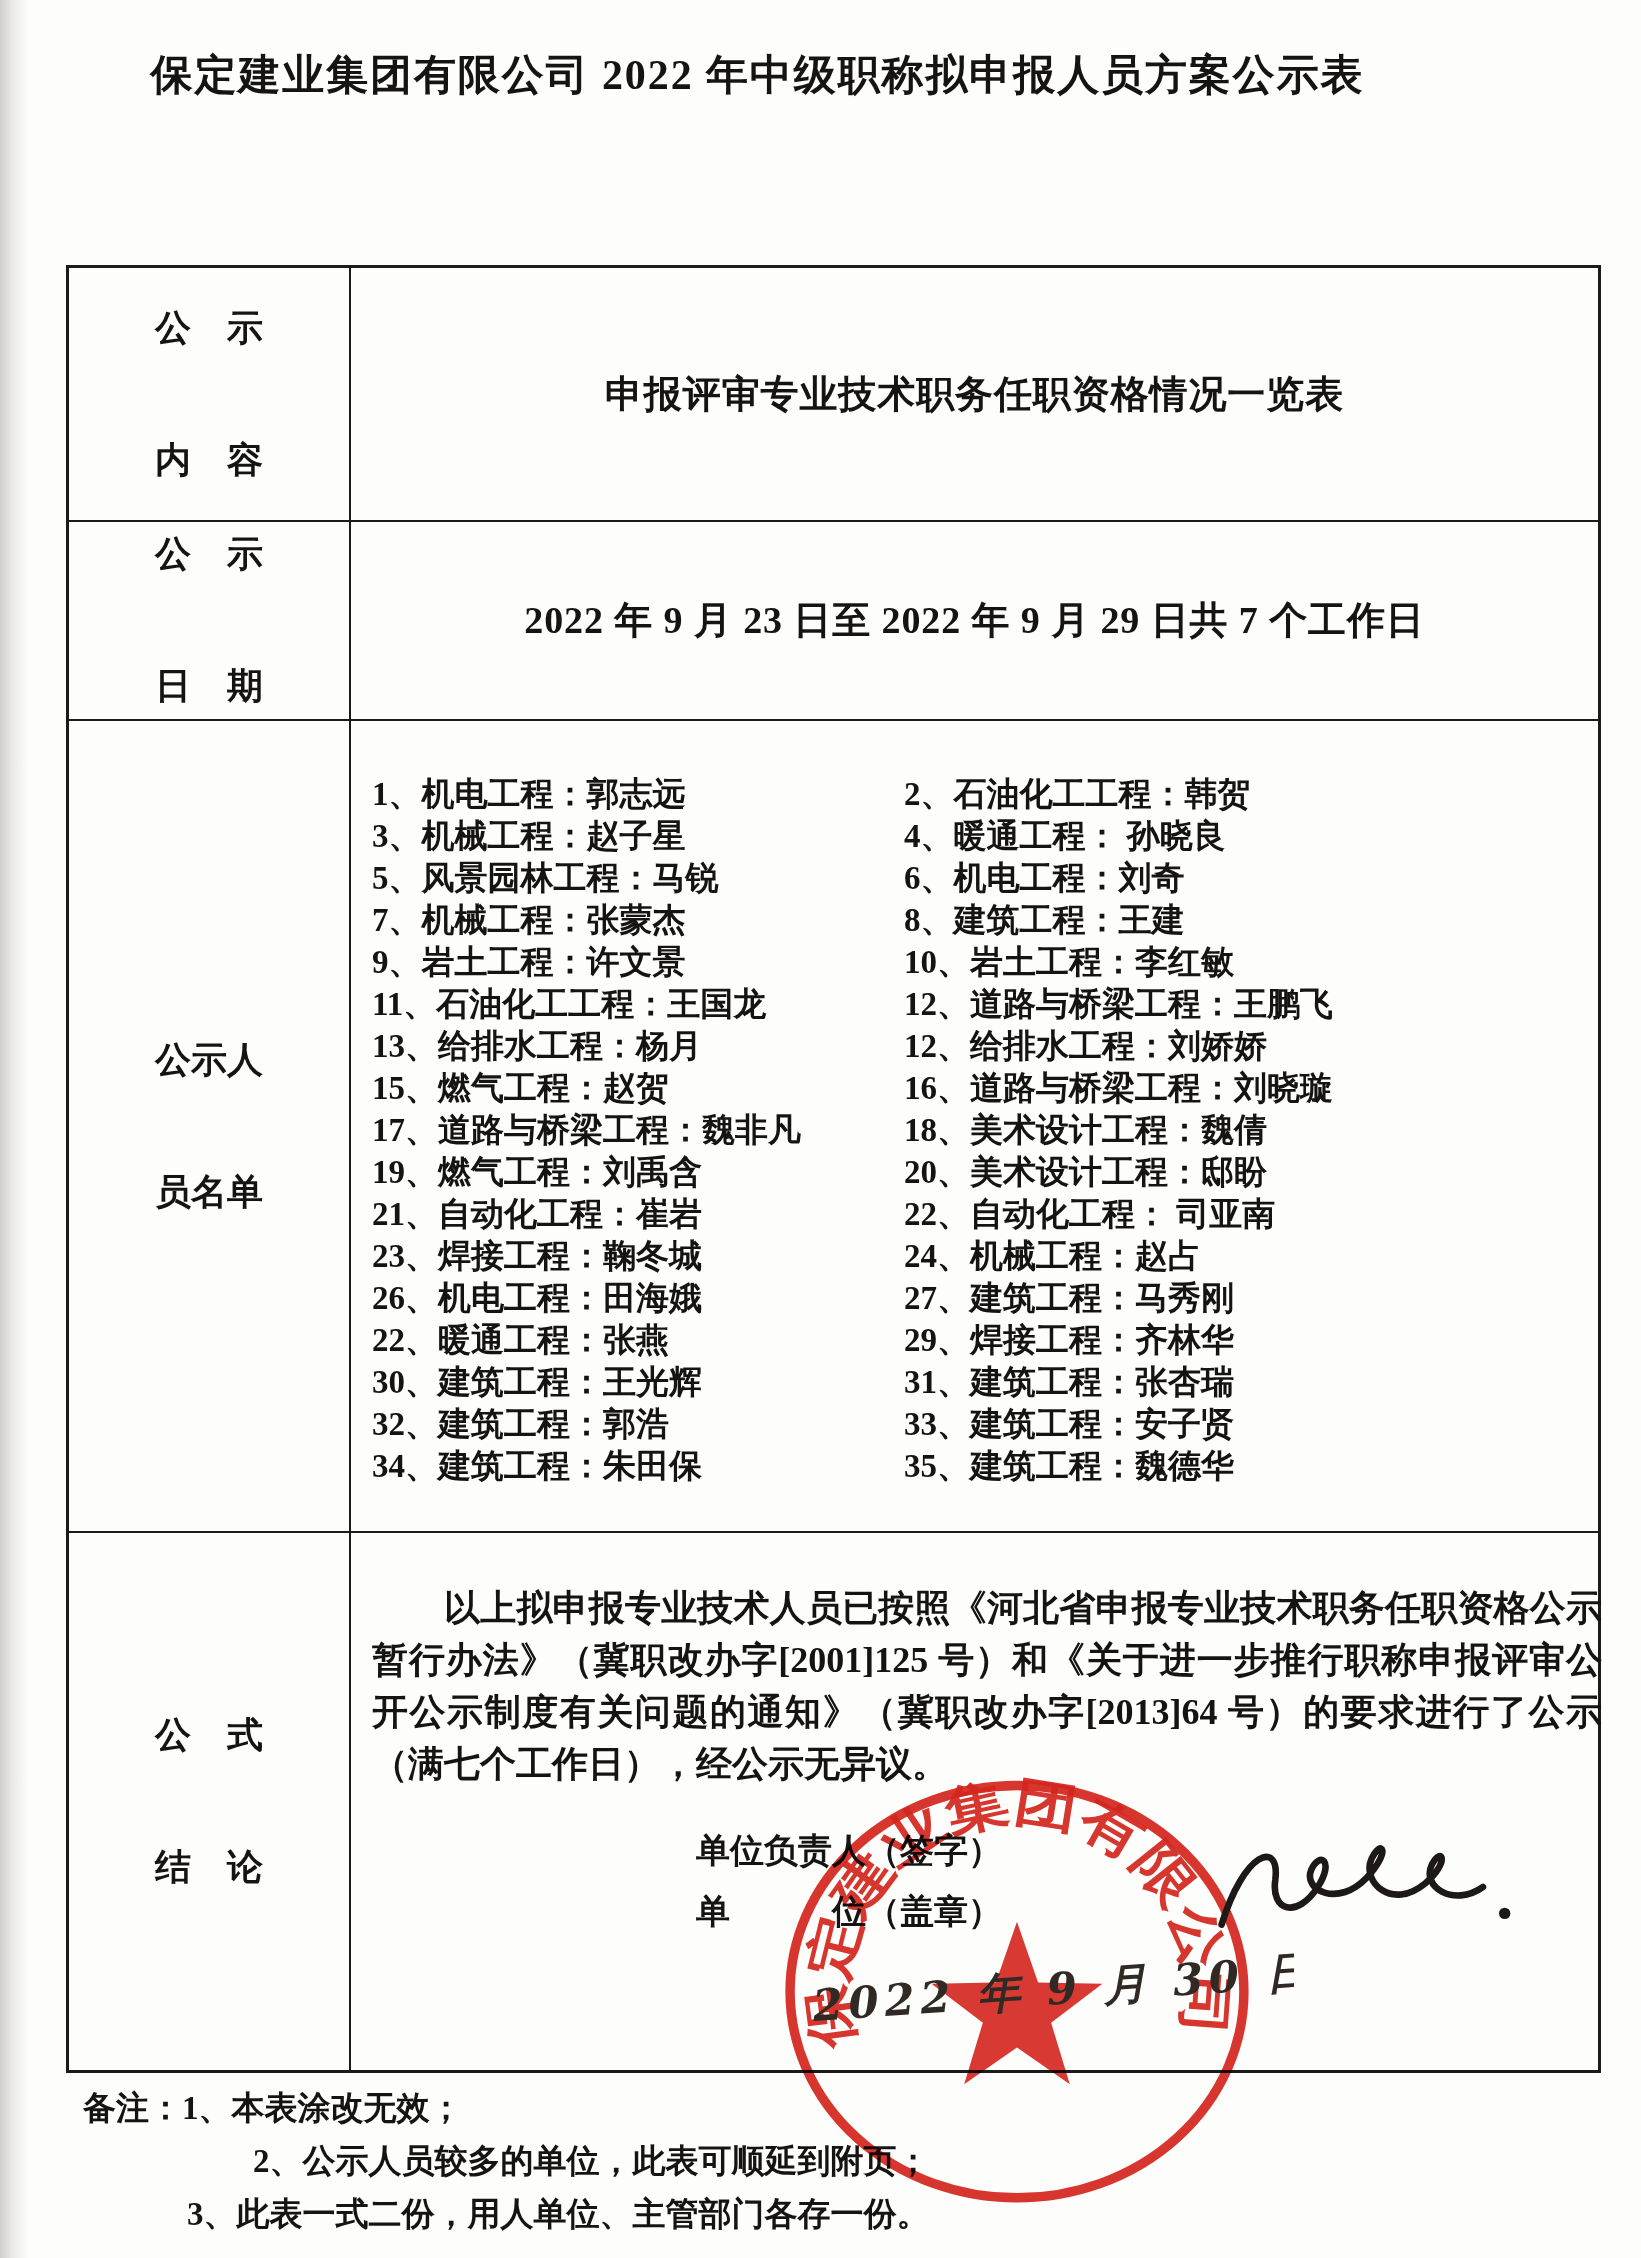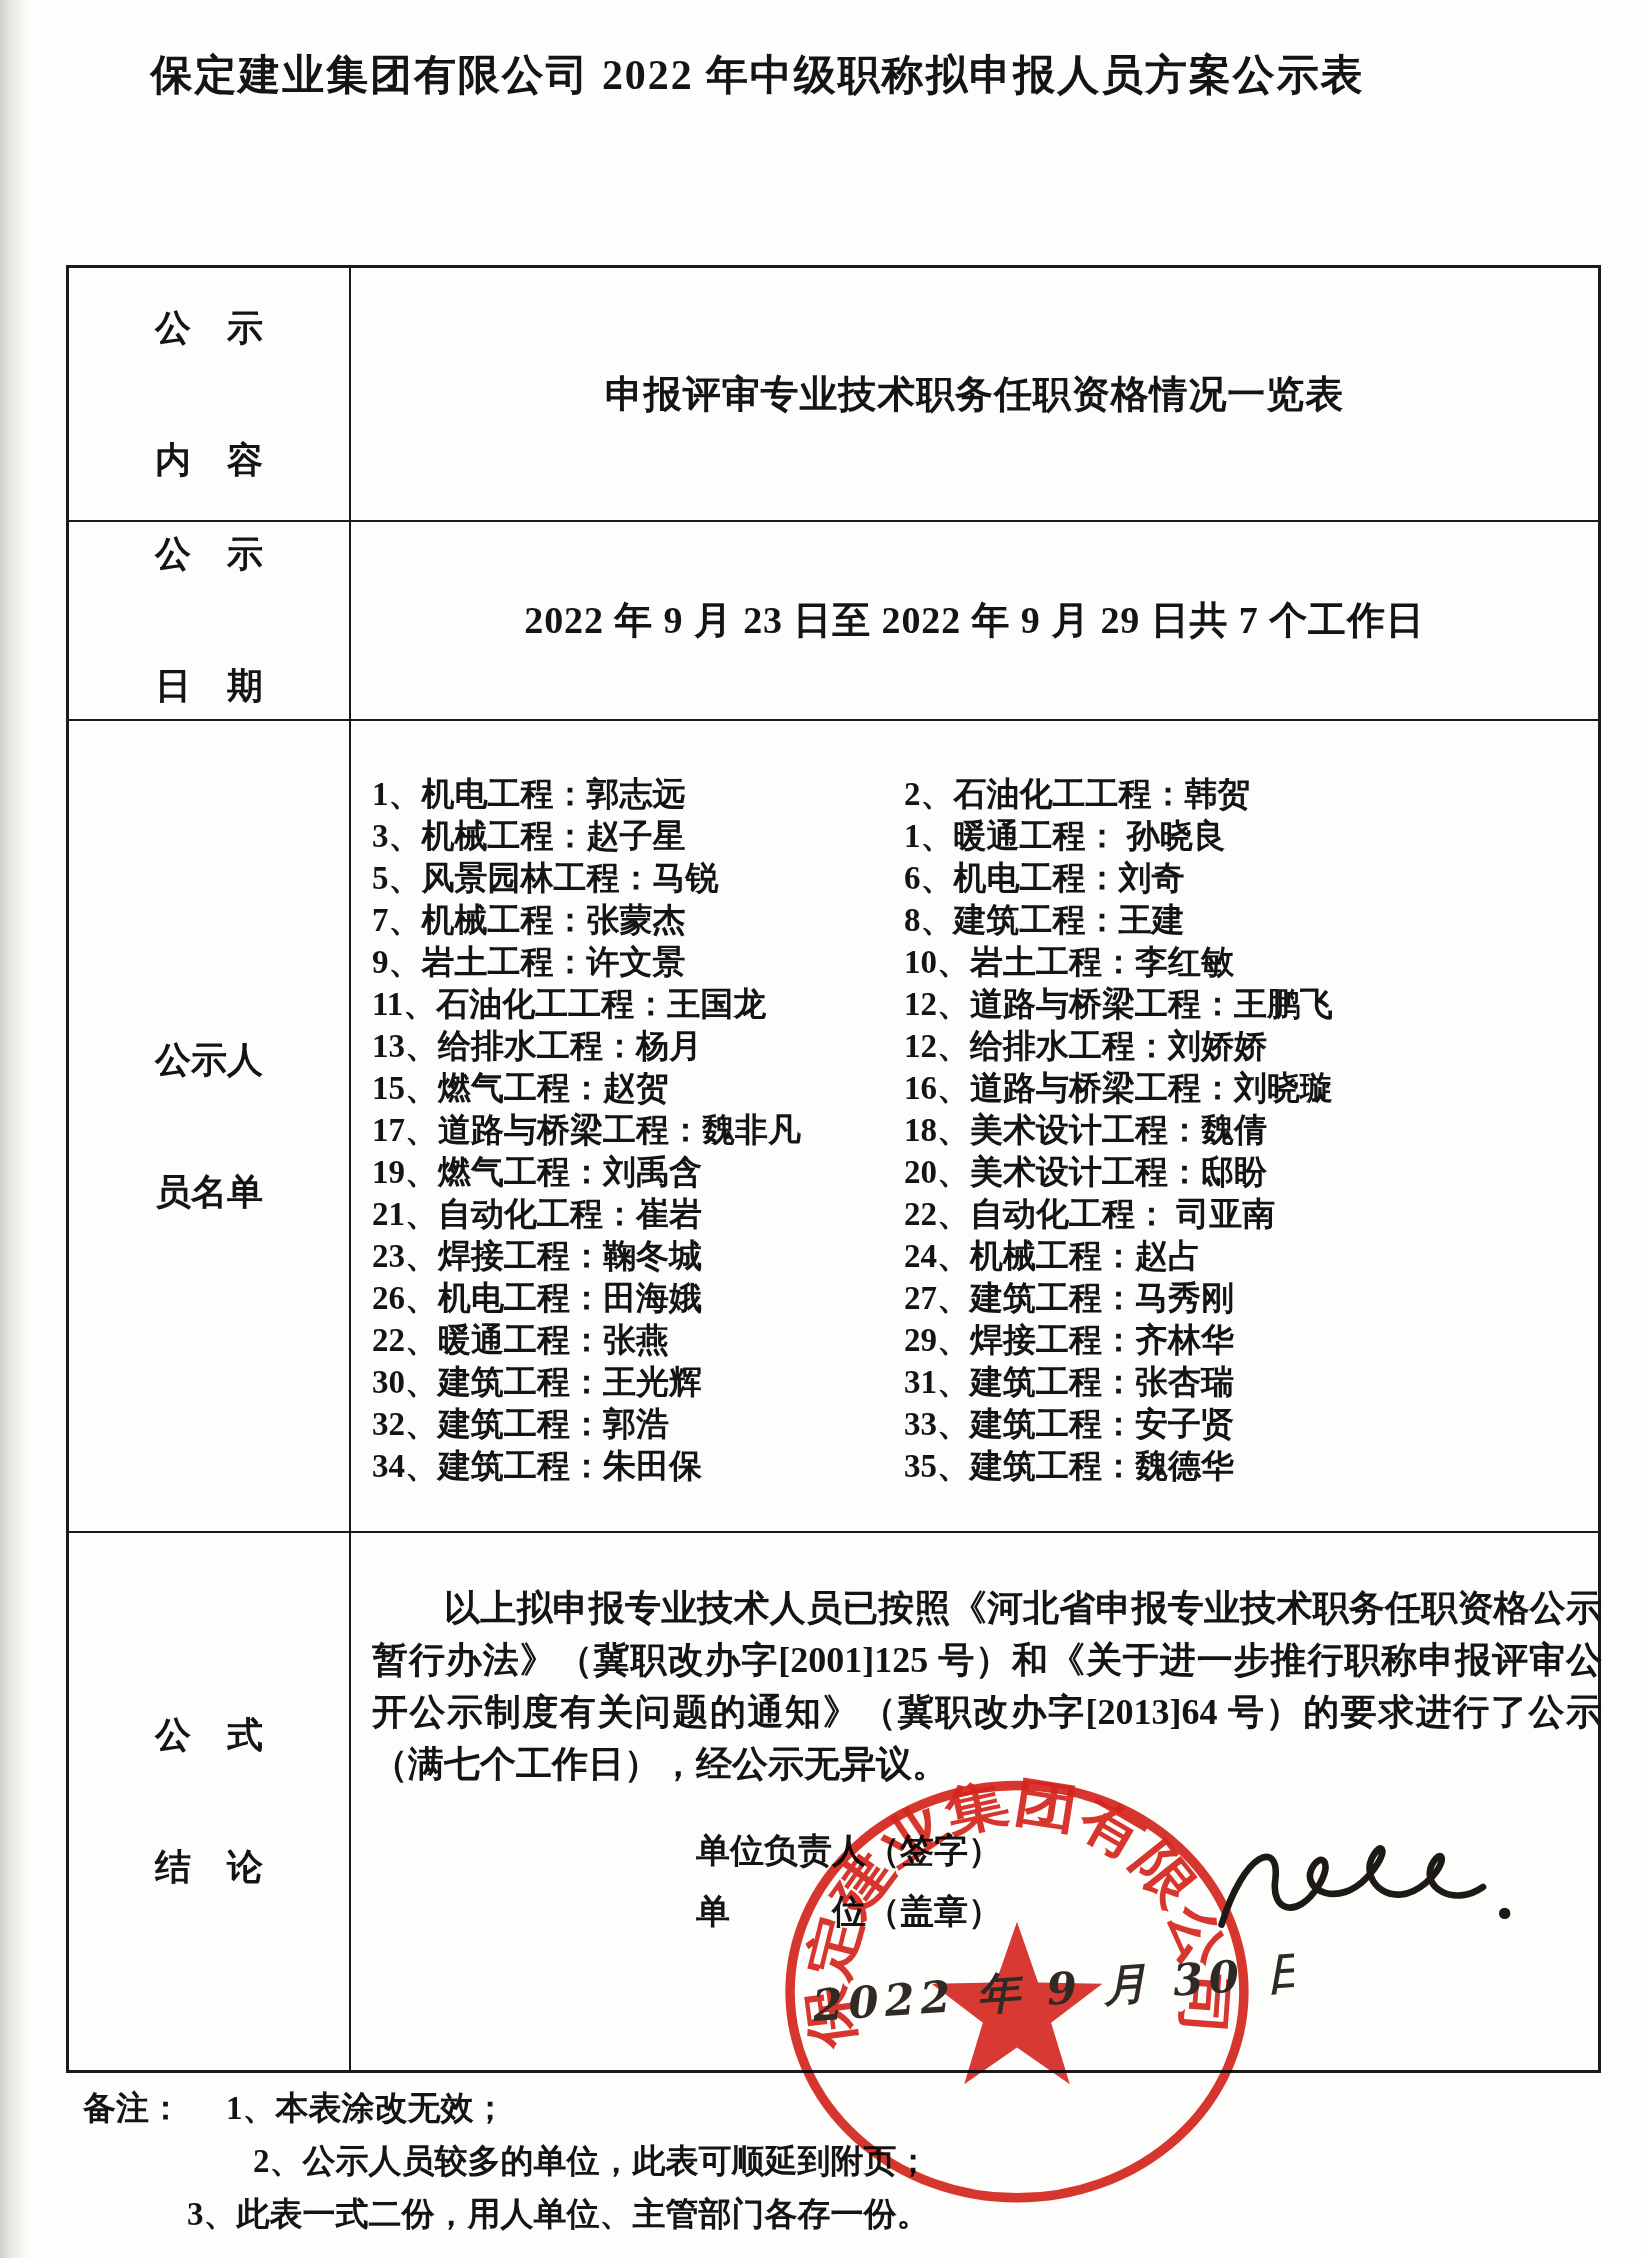--- a/index.html
+++ b/index.html
@@ -69,21 +69,21 @@
   .sign-line{
     font-size:34px;font-weight:700;margin-left:324px;
   }
   .sign-line.first{margin-top:38px;}
   .sign-line.second{margin-top:15px;}
   .notes{
     position:absolute;left:83px;top:2082px;
     font-size:33px;font-weight:700;line-height:53px;
     white-space:nowrap;
   }
-  .note-first{display:flex;gap:44px;}
+  .note-first{display:flex;}
   .note-indent{margin-left:104px;text-align:right;}
   .stamp-wrap{
     position:absolute;left:774px;top:1777px;width:520px;height:454px;
     mix-blend-mode:multiply;pointer-events:none;
   }
   .sig-wrap{
     position:absolute;left:1204px;top:1819px;width:322px;height:151px;
     pointer-events:none;
   }
 </style>
@@ -115,21 +115,21 @@
   <div class="trow r3">
     <div class="lcell">
       <div>公示人</div>
       <div>员名单</div>
     </div>
     <div class="names-cell">
       <div class="names-grid">
         <div>1、机电工程：郭志远</div>
         <div>2、石油化工工程：韩贺</div>
         <div>3、机械工程：赵子星</div>
-        <div>1、暖通工程： 孙晓良</div>
+        <div>4、暖通工程： 孙晓良</div>
         <div>5、风景园林工程：马锐</div>
         <div>6、机电工程：刘奇</div>
         <div>7、机械工程：张蒙杰</div>
         <div>8、建筑工程：王建</div>
         <div>9、岩土工程：许文景</div>
         <div>10、岩土工程：李红敏</div>
         <div>11、石油化工工程：王国龙</div>
         <div>12、道路与桥梁工程：王鹏飞</div>
         <div>13、给排水工程：杨月</div>
         <div>12、给排水工程：刘娇娇</div>

